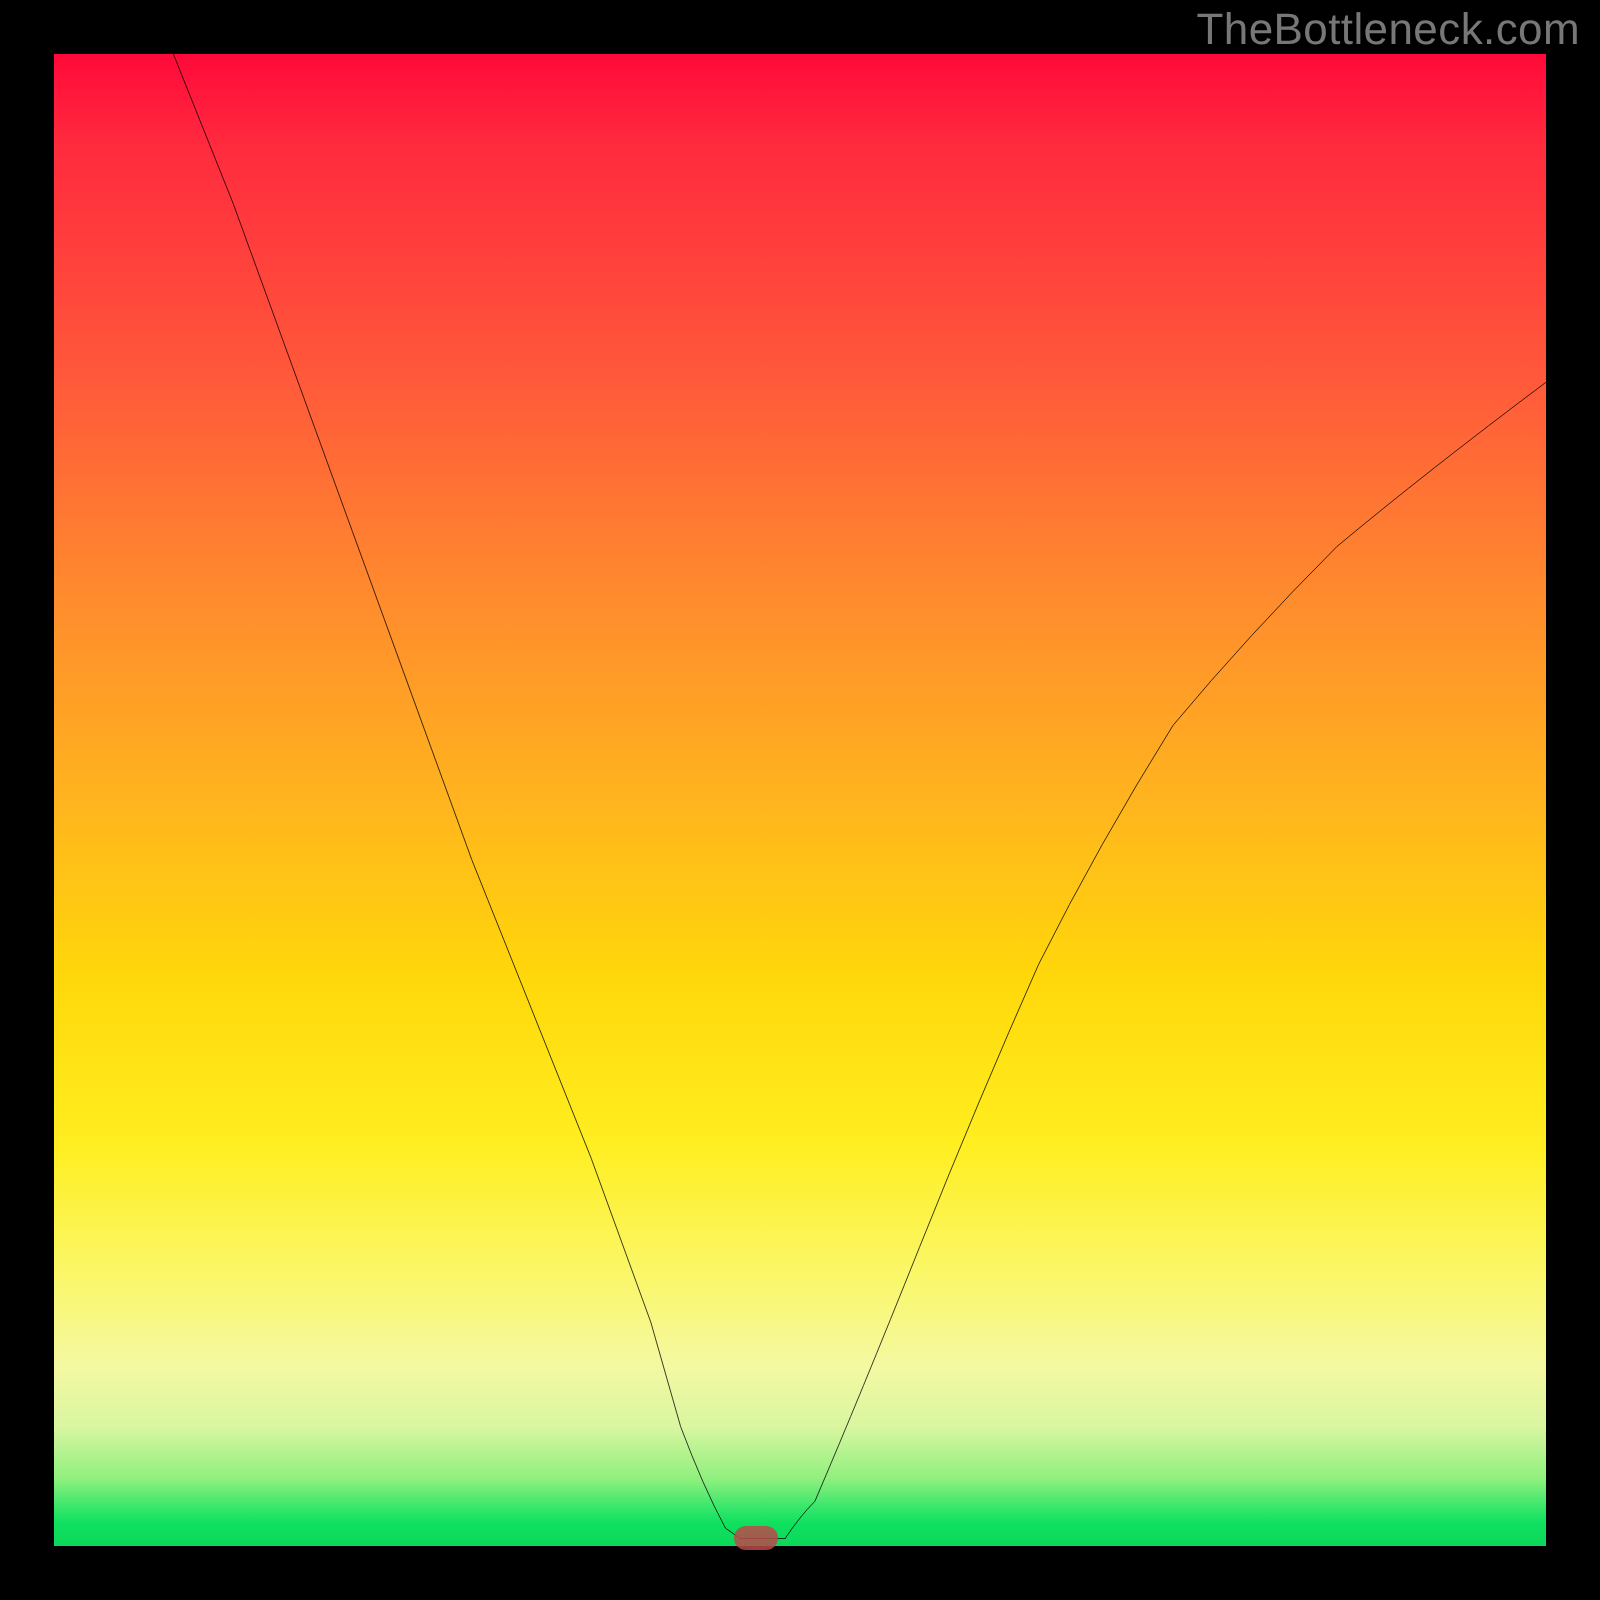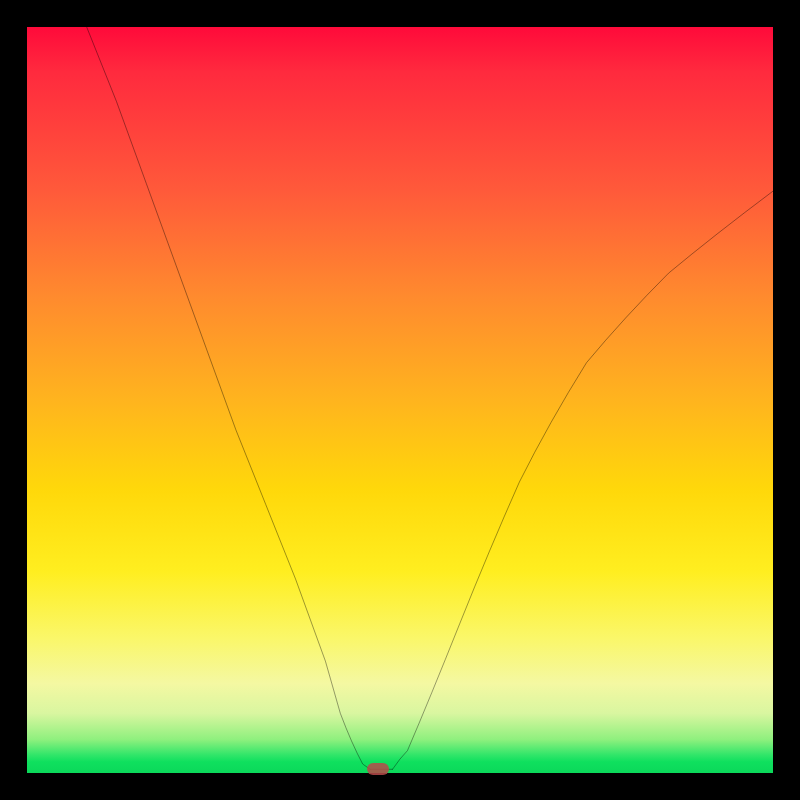--- a/index.html
+++ b/index.html
@@ -98,14 +98,15 @@
                Q 62 70 66 61
                Q 70 53 75 45
                Q 80 39 86 33
                Q 92 28 100 22" fill="none" stroke="#000" stroke-width="0.38" vector-effect="non-scaling-stroke" stroke-linecap="round"></path>
     </svg>
 
     <div class="minimum-dot" style="left: calc(47% - 11px); top: calc(99.5% - 6px);"></div>
 
   </div>
 
+  <div class="watermark">TheBottleneck.com</div>
 
 </div>
 
 </body></html>

